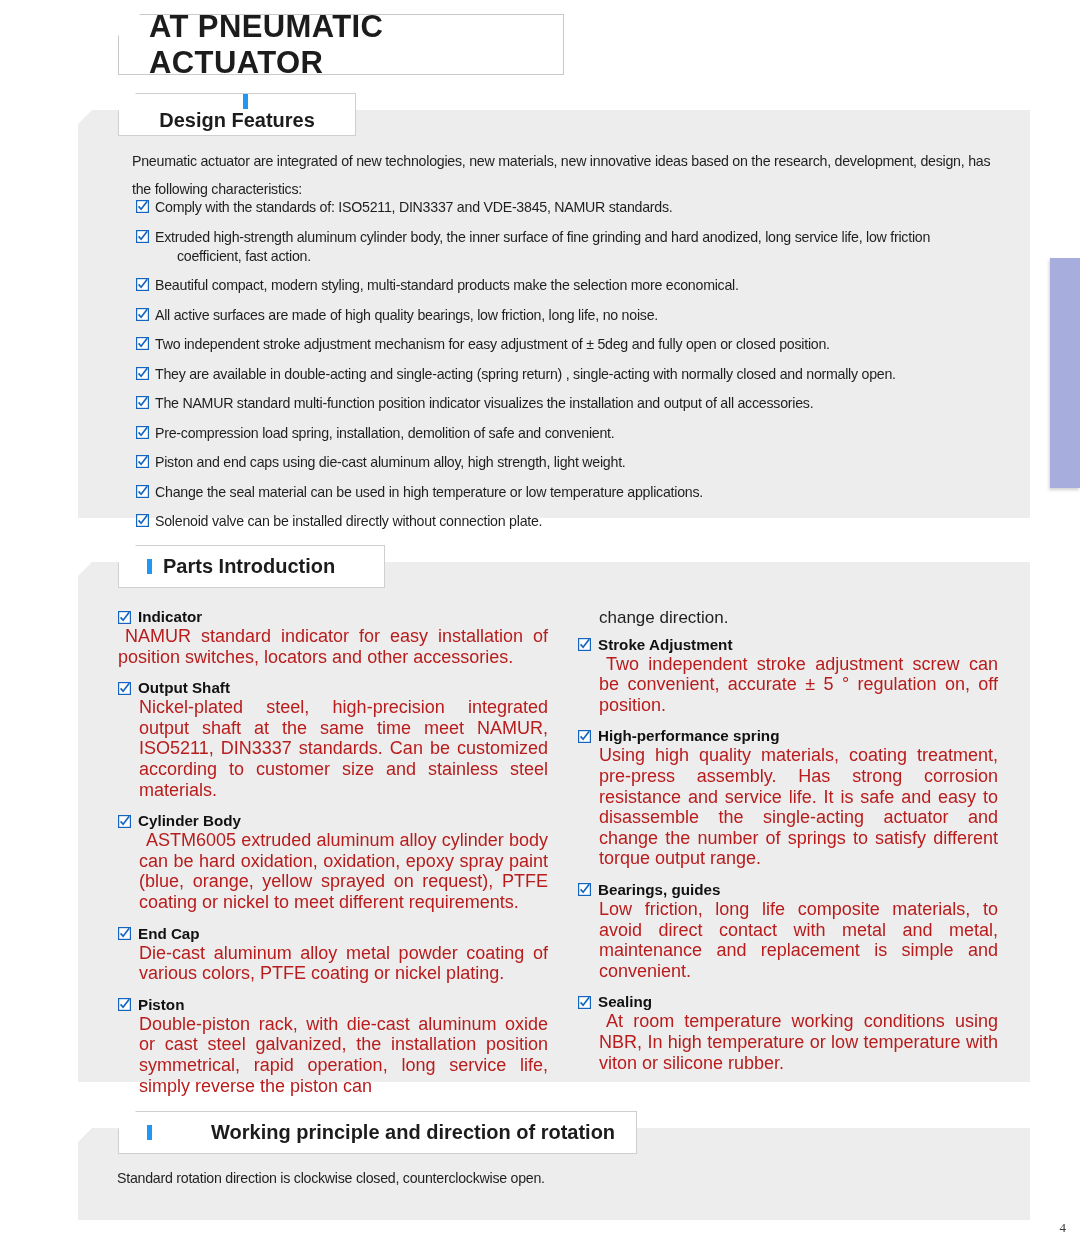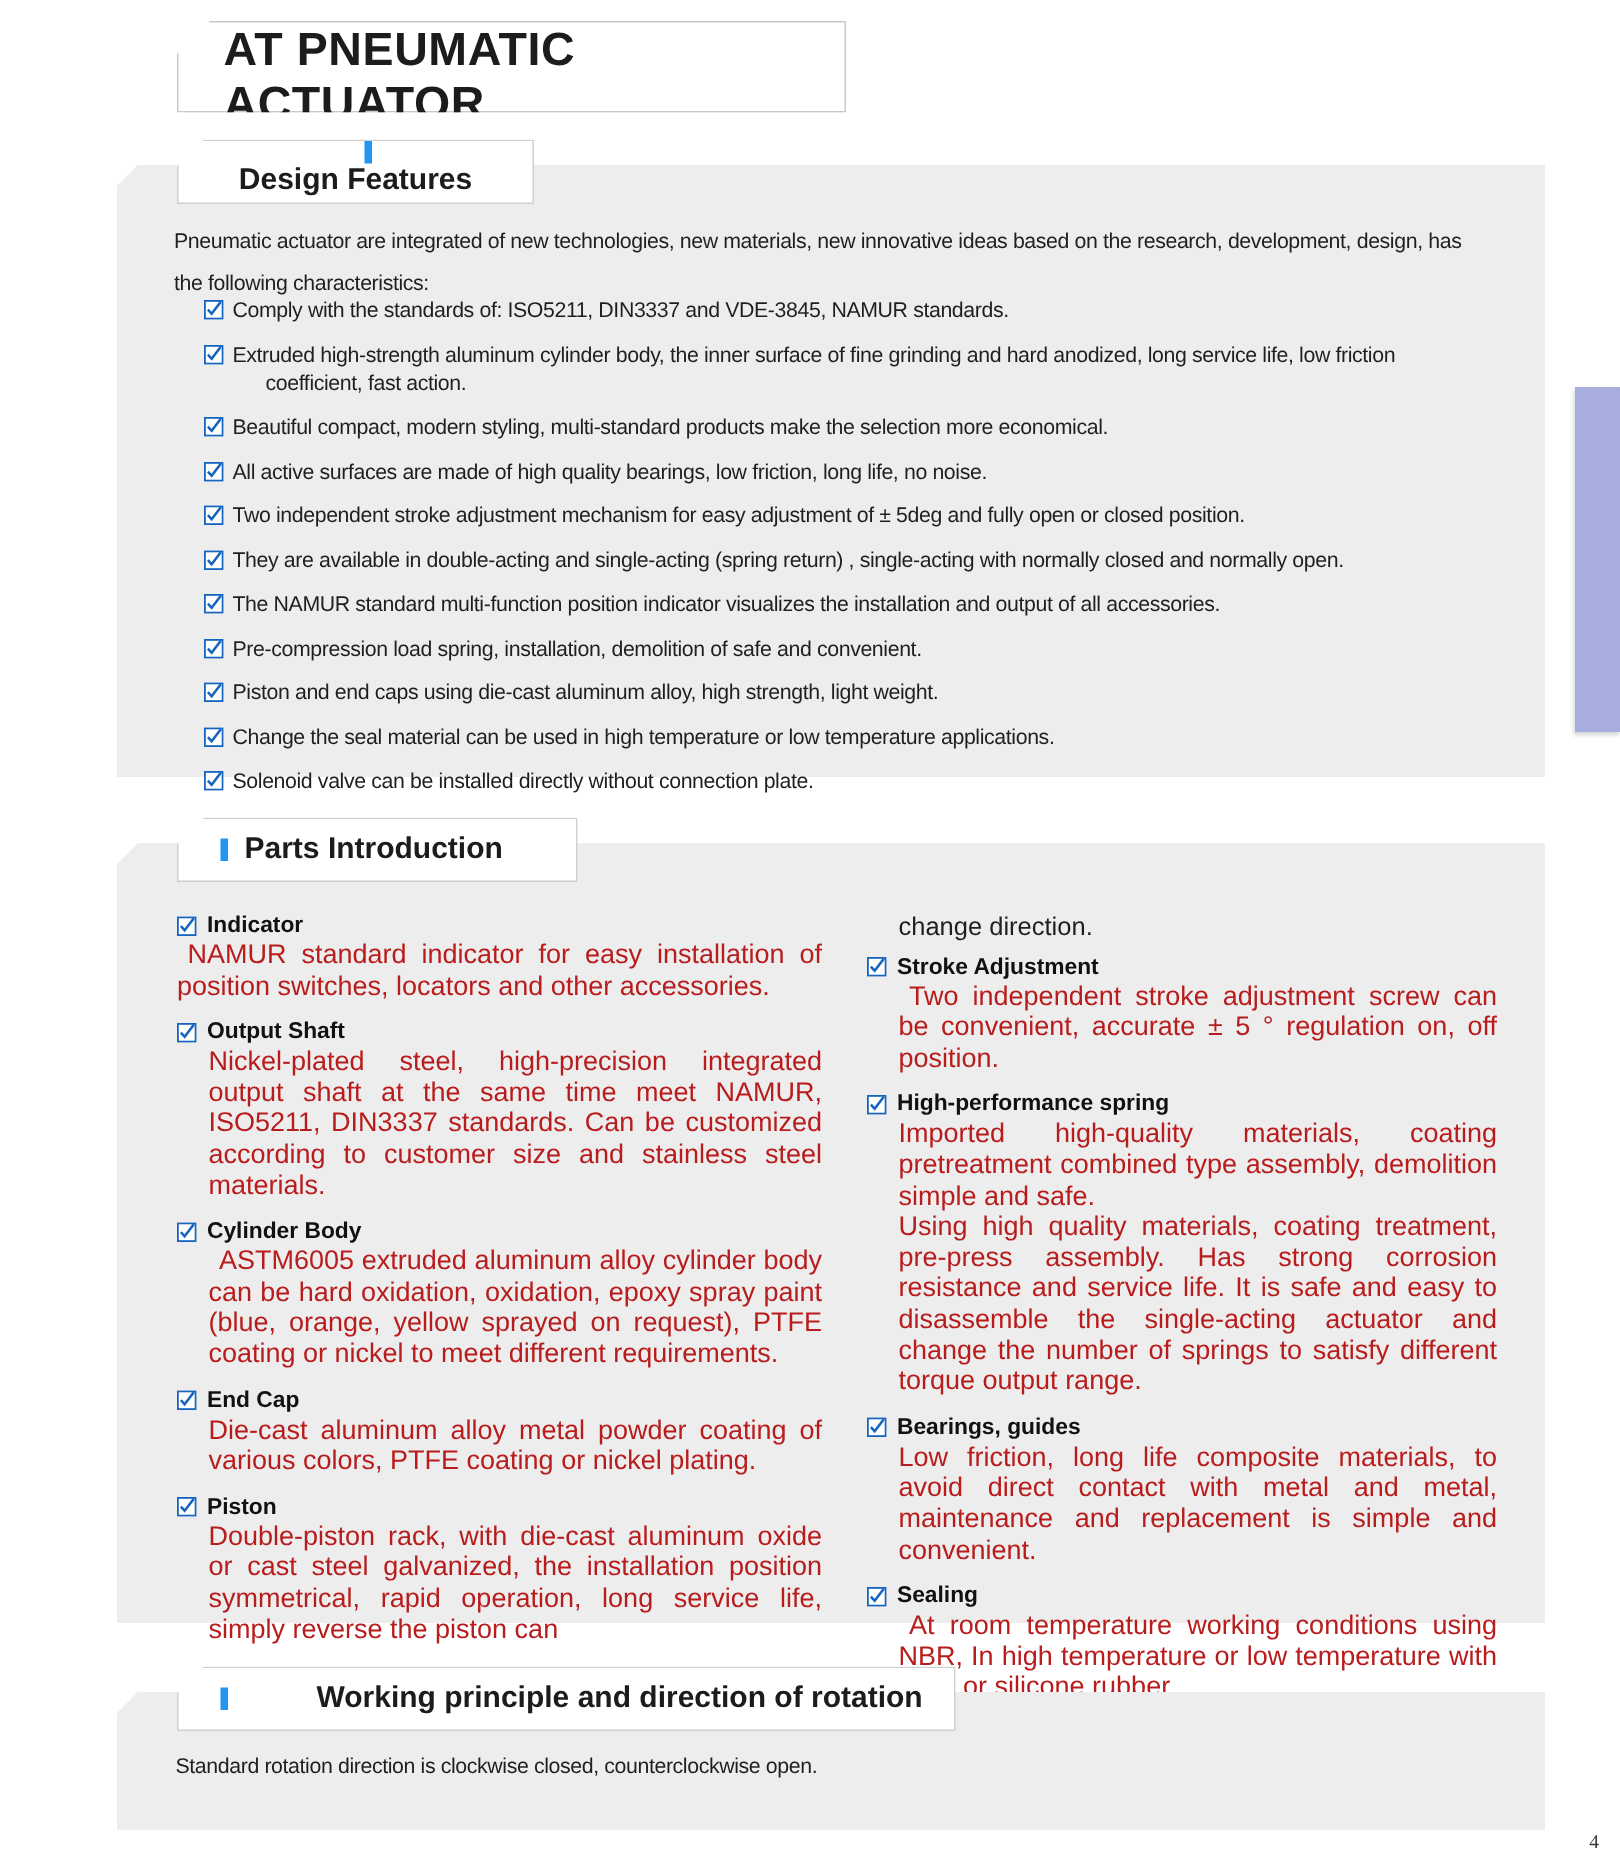--- a/index.html
+++ b/index.html
@@ -22,21 +22,21 @@
     left: 118px;
     top: 14px;
     width: 444px;
     height: 59px;
     background: #ffffff;
     border: 1px solid #c9c9c9;
     box-shadow: 3px 3px 5px rgba(0,0,0,0.28);
     -webkit-clip-path: polygon(22px 0, 100% 0, 100% 100%, 0 100%, 0 22px);
     clip-path: polygon(22px 0, 100% 0, 100% 100%, 0 100%, 0 22px);
     display: flex;
-    align-items: flex-start;
+    align-items: center;
   }
   .title-plate .title-text {
     font-size: 31px;
     font-weight: bold;
     letter-spacing: 0.4px;
     padding-left: 30px;
     color: #1c1c1c;
     font-family: "Liberation Sans", sans-serif;
   }
 
@@ -80,21 +80,21 @@
   .cond {
     font-family: "Liberation Sans Narrow", "Liberation Sans", sans-serif;
     font-stretch: condensed;
     font-size: 14.2px;
     color: #1f1f1f;
     letter-spacing: -0.25px;
   }
 
   .intro-para {
     position: absolute;
-    left: 116px;
+    left: 132px;
     top: 147px;
     width: 880px;
     line-height: 28px;
   }
 
   .feature-list {
     position: absolute;
     left: 136px;
     top: 198px;
     width: 870px;
@@ -412,21 +412,20 @@
 
     <div class="part-head">
       <span class="cbx">
         <svg width="13" height="13" viewBox="0 0 13 13">
             <rect x="0.5" y="0.5" width="12" height="12" fill="#fff" stroke="#1565c0" stroke-width="1.4"></rect>
             <path d="M2.6 6.4 L5.1 9.2 L11.2 1.2" fill="none" stroke="#1565c0" stroke-width="1.7"></path>
           </svg>
       </span>
       <span class="ph-label">High-performance spring</span>
     </div>
-    <div class="part-body nolead">Imported high-quality materials, coating pretreatment combined type assembly, demolition simple and safe.</div>
     <div class="part-body nolead">Using high quality materials, coating treatment, pre-press assembly. Has strong corrosion resistance and service life. It is safe and easy to disassemble the single-acting actuator and change the number of springs to satisfy different torque output range.</div>
 
     <div class="part-head">
       <span class="cbx">
         <svg width="13" height="13" viewBox="0 0 13 13">
             <rect x="0.5" y="0.5" width="12" height="12" fill="#fff" stroke="#1565c0" stroke-width="1.4"></rect>
             <path d="M2.6 6.4 L5.1 9.2 L11.2 1.2" fill="none" stroke="#1565c0" stroke-width="1.7"></path>
           </svg>
       </span>
       <span class="ph-label">Bearings, guides</span>

